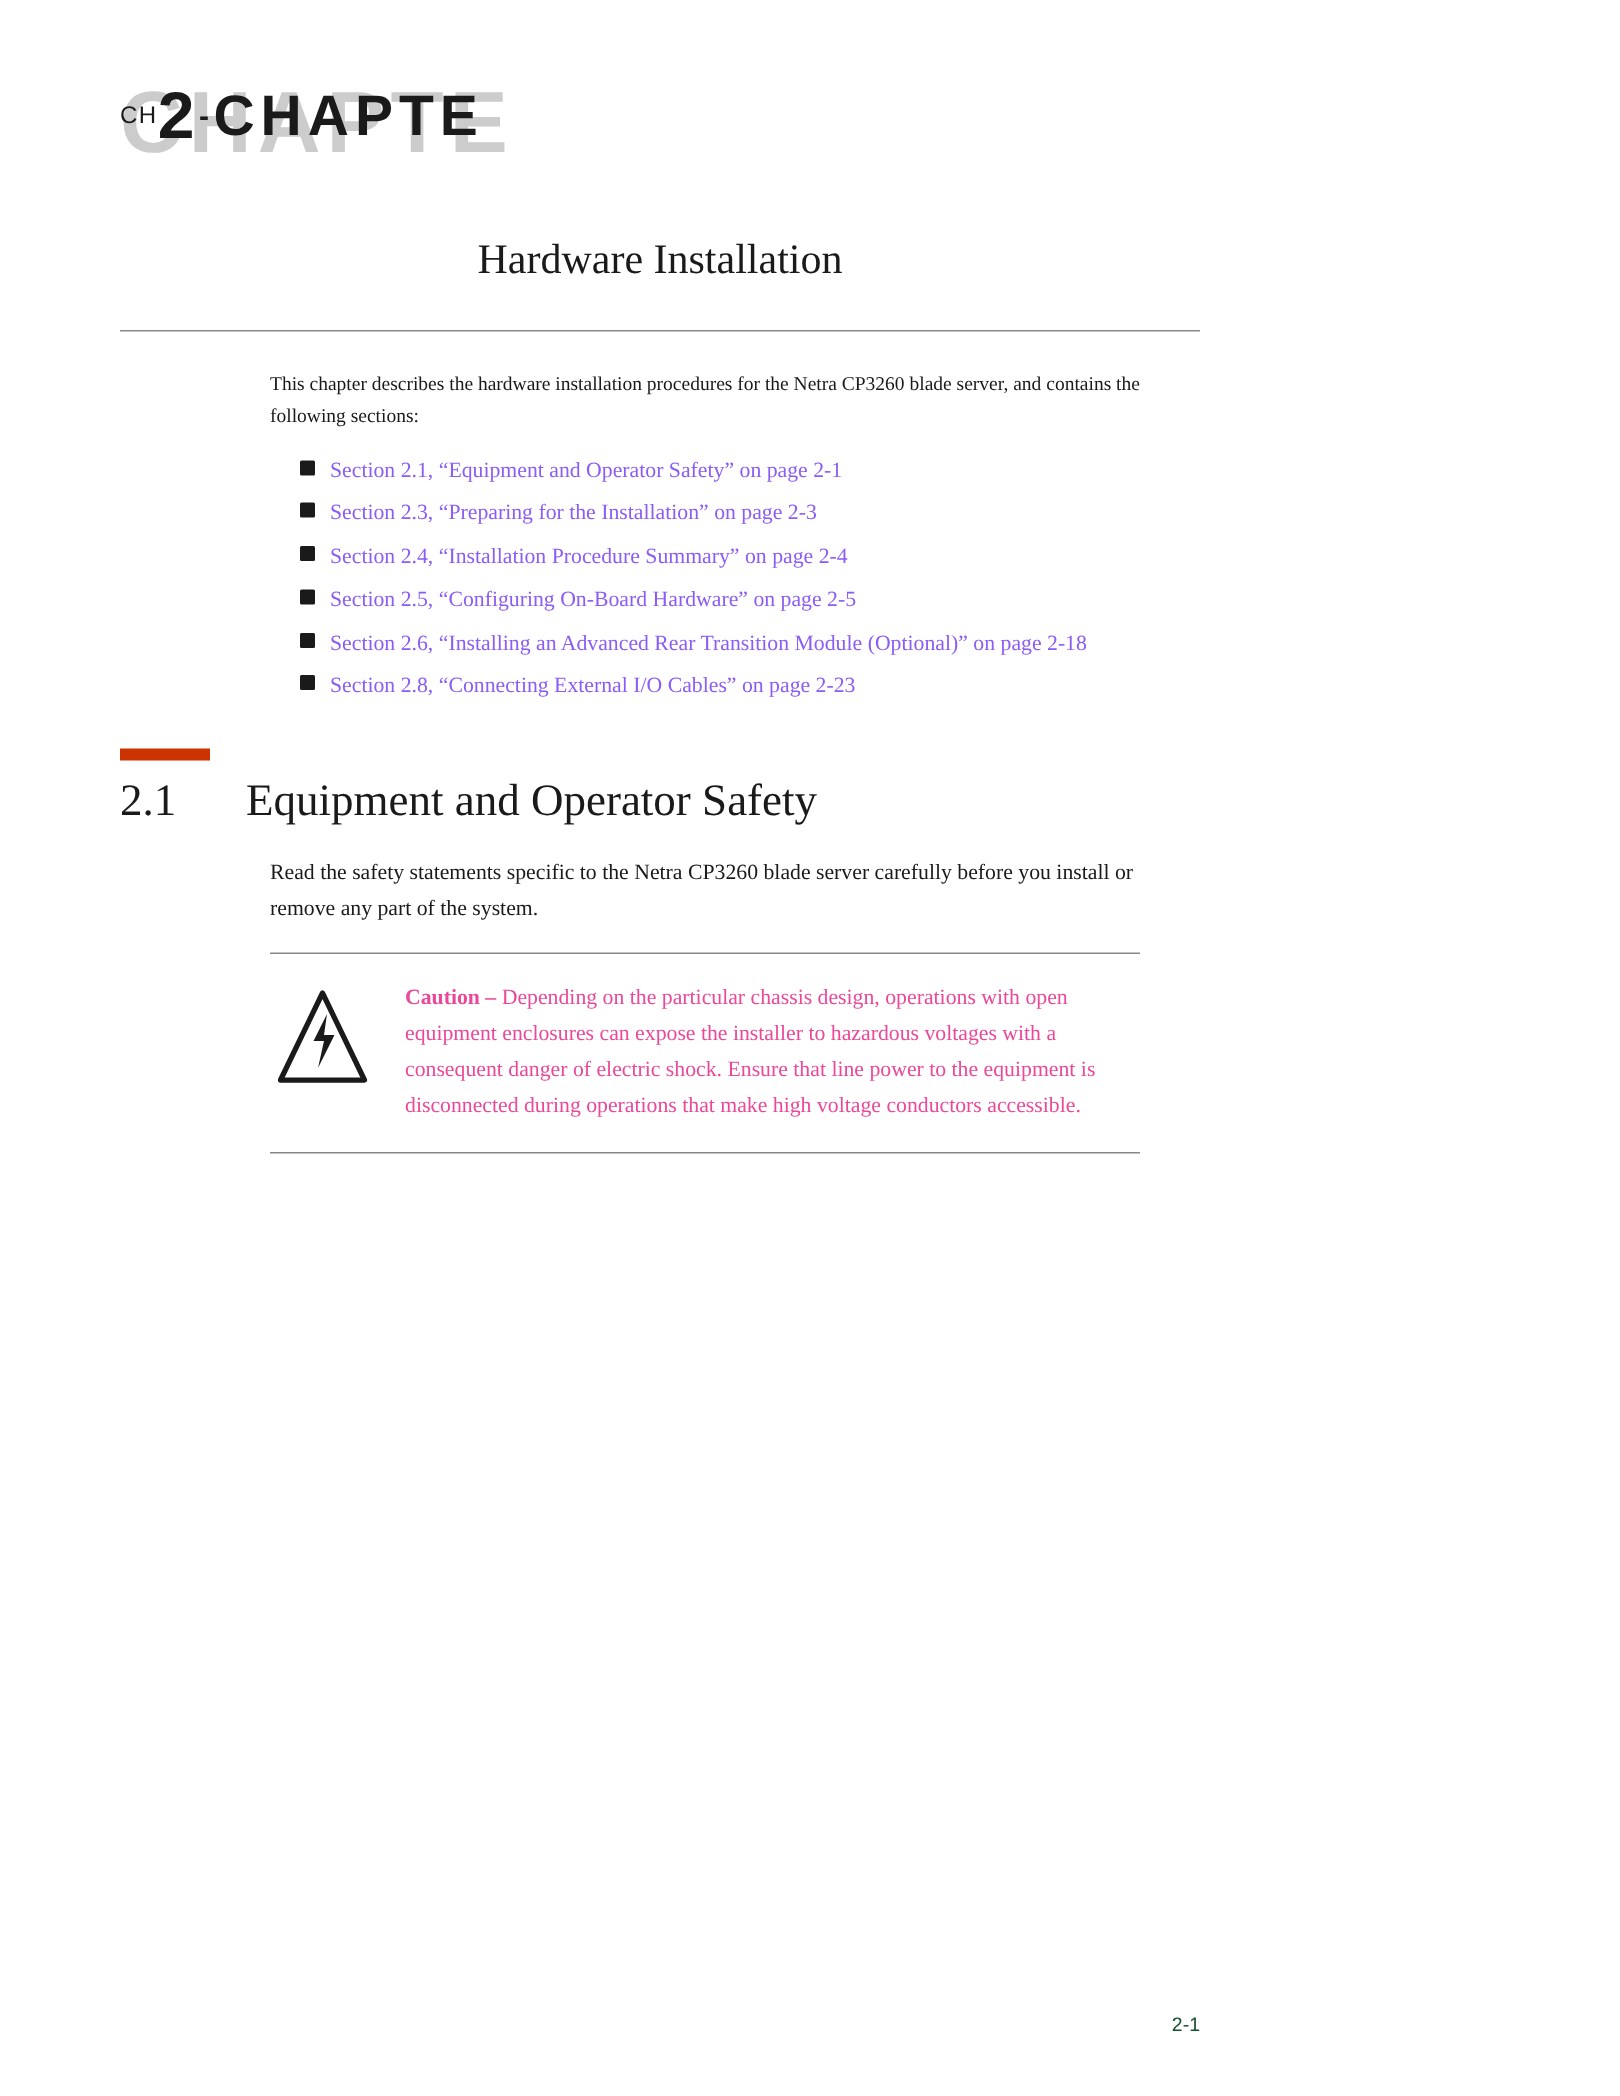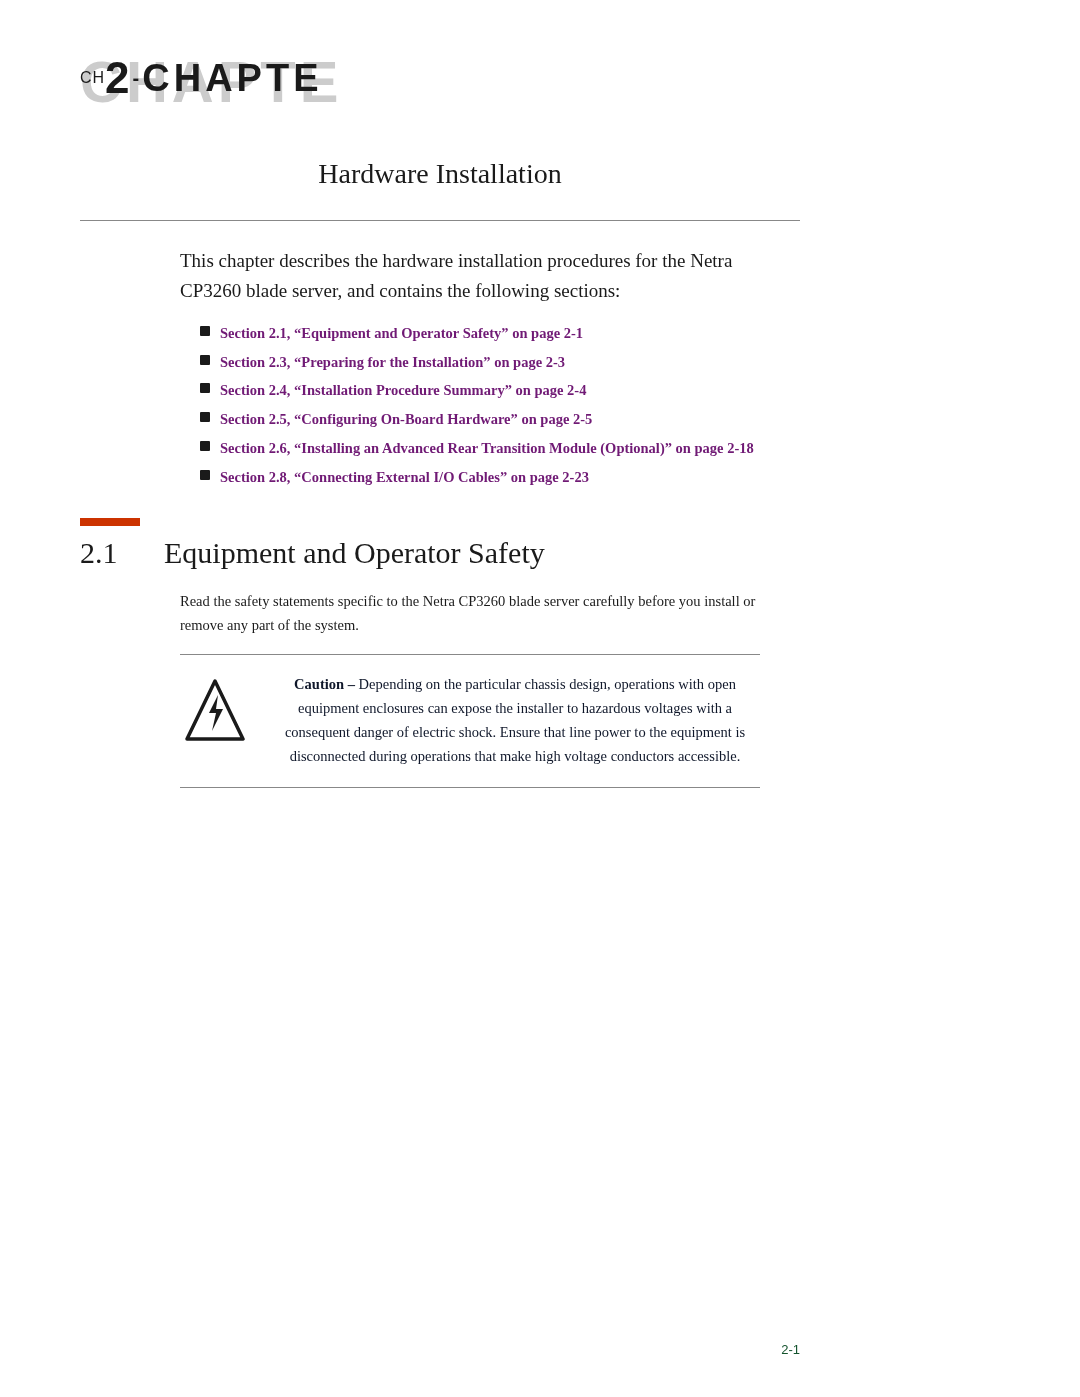--- a/index.html
+++ b/index.html
@@ -103,21 +103,21 @@
     .divider {
       border: none;
       border-top: 1px solid #888;
       margin: 10px 0 25px 0;
     }
 
     
     .intro-text {
       margin-left: 100px;
       margin-right: 40px;
-      font-size: 19px;
+      font-size: 13px;
       line-height: 1.6;
       color: #1a1a1a;
       margin-bottom: 16px;
     }
 
     
     .section-list {
       margin-left: 120px;
       margin-right: 40px;
       margin-bottom: 10px;
@@ -136,23 +136,22 @@
       margin-top: 3px;
       width: 10px;
       height: 10px;
       background: #1a1a1a;
       display: inline-block;
       flex-shrink: 0;
       border-radius: 1px;
     }
 
     .section-link {
-      color: #701a75;
+      color: #8b5cf6;
       text-decoration: none;
-      font-weight: bold;
     }
 
     
     .accent-bar {
       width: 60px;
       height: 8px;
       background: #cc3300;
       margin-top: 30px;
       margin-bottom: 5px;
     }
@@ -216,22 +215,21 @@
     
     .lightning-wrap {
       display: flex;
       flex-direction: column;
       align-items: center;
     }
 
     .caution-text {
       font-size: 14.5px;
       line-height: 1.65;
-      color: #0f172a;
-      text-align: center;
+      color: #ec4899;
     }
 
     .caution-text strong {
       font-weight: bold;
     }
 
     
     .page-number {
       position: absolute;
       bottom: 40px;

